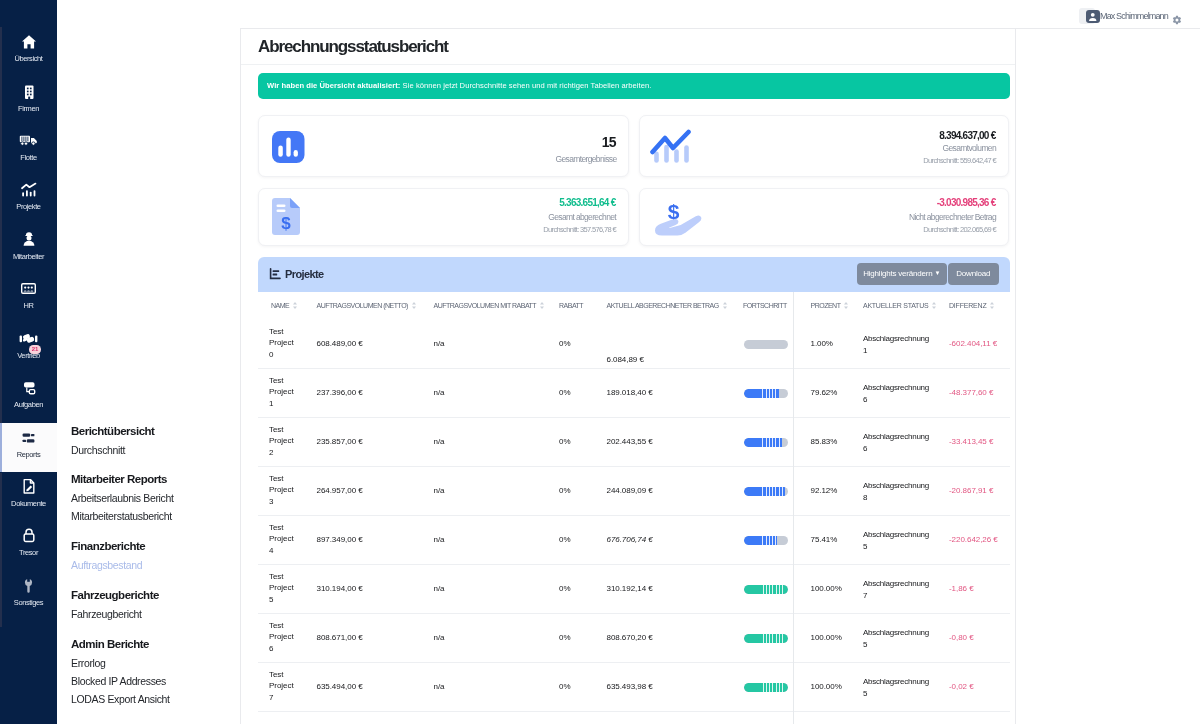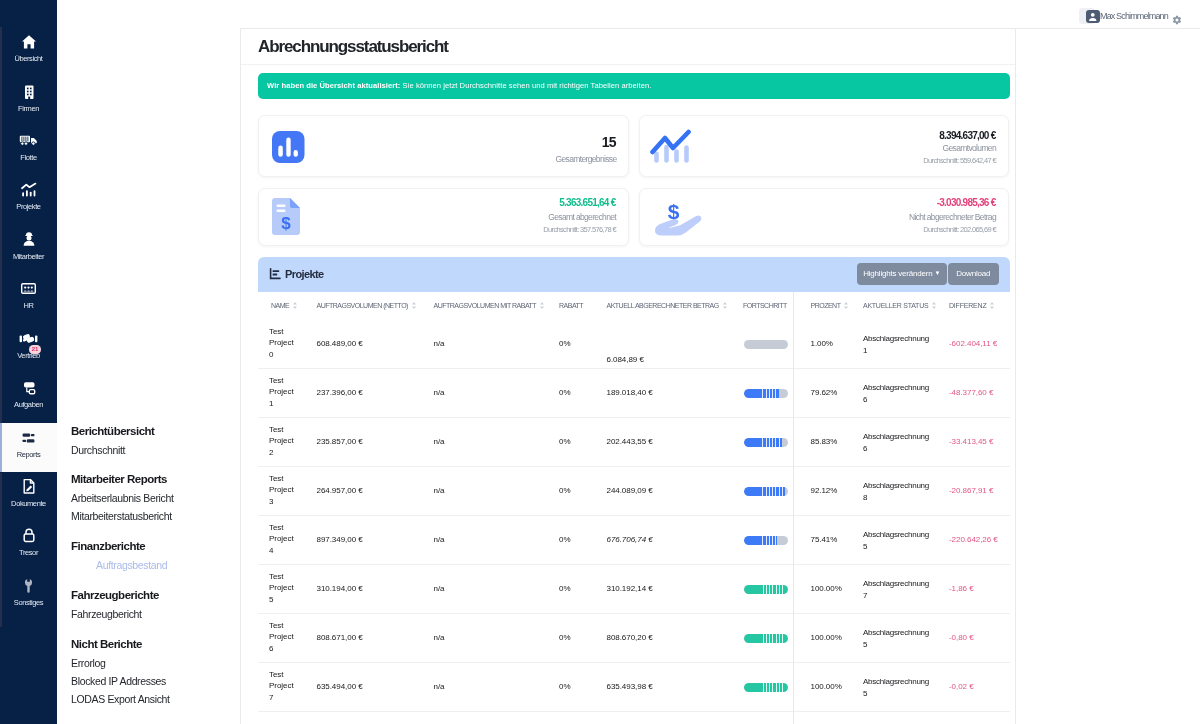--- a/index.html
+++ b/index.html
@@ -207,24 +207,24 @@
       <div class="lb">Sonstiges</div>
     </div>
 </div>
 <div id="submenu">
 <div class="hd" style="top:424.5px;">Berichtübersicht</div>
 <div class="it" style="top:443.5px;">Durchschnitt</div>
 <div class="hd" style="top:473.0px;">Mitarbeiter Reports</div>
 <div class="it" style="top:492.0px;">Arbeitserlaubnis Bericht</div>
 <div class="it" style="top:510.0px;">Mitarbeiterstatusbericht</div>
 <div class="hd" style="top:540.0px;">Finanzberichte</div>
-<div class="it active" style="top:559.0px;margin-left:25px;">Auftragsbestand</div>
+<div class="it active" style="top:559.0px;">Auftragsbestand</div>
 <div class="hd" style="top:589.0px;">Fahrzeugberichte</div>
 <div class="it" style="top:608.0px;">Fahrzeugbericht</div>
-<div class="hd" style="top:637.5px;">Nicht Berichte</div>
+<div class="hd" style="top:637.5px;">Admin Berichte</div>
 <div class="it" style="top:656.5px;">Errorlog</div>
 <div class="it" style="top:674.5px;">Blocked IP Addresses</div>
 <div class="it" style="top:692.5px;">LODAS Export Ansicht</div>
 </div>
 <div class="vline" style="left:239.5px; top:28px; height:696px;"></div>
 <div class="vline" style="left:1014.5px; top:29px; height:695px;"></div>
 <div id="title">Abrechnungsstatusbericht</div>
 <div class="hline" style="left:240.5px; top:64px; width:774px; background:#eff1f3;"></div>
 <div id="alert"><b>Wir haben die Übersicht aktualisiert:</b> Sie können jetzt Durchschnitte sehen und mit richtigen Tabellen arbeiten.</div>
 <div class="card" style="left:258px; top:114.7px; width:370.5px; height:62.5px;"></div>

